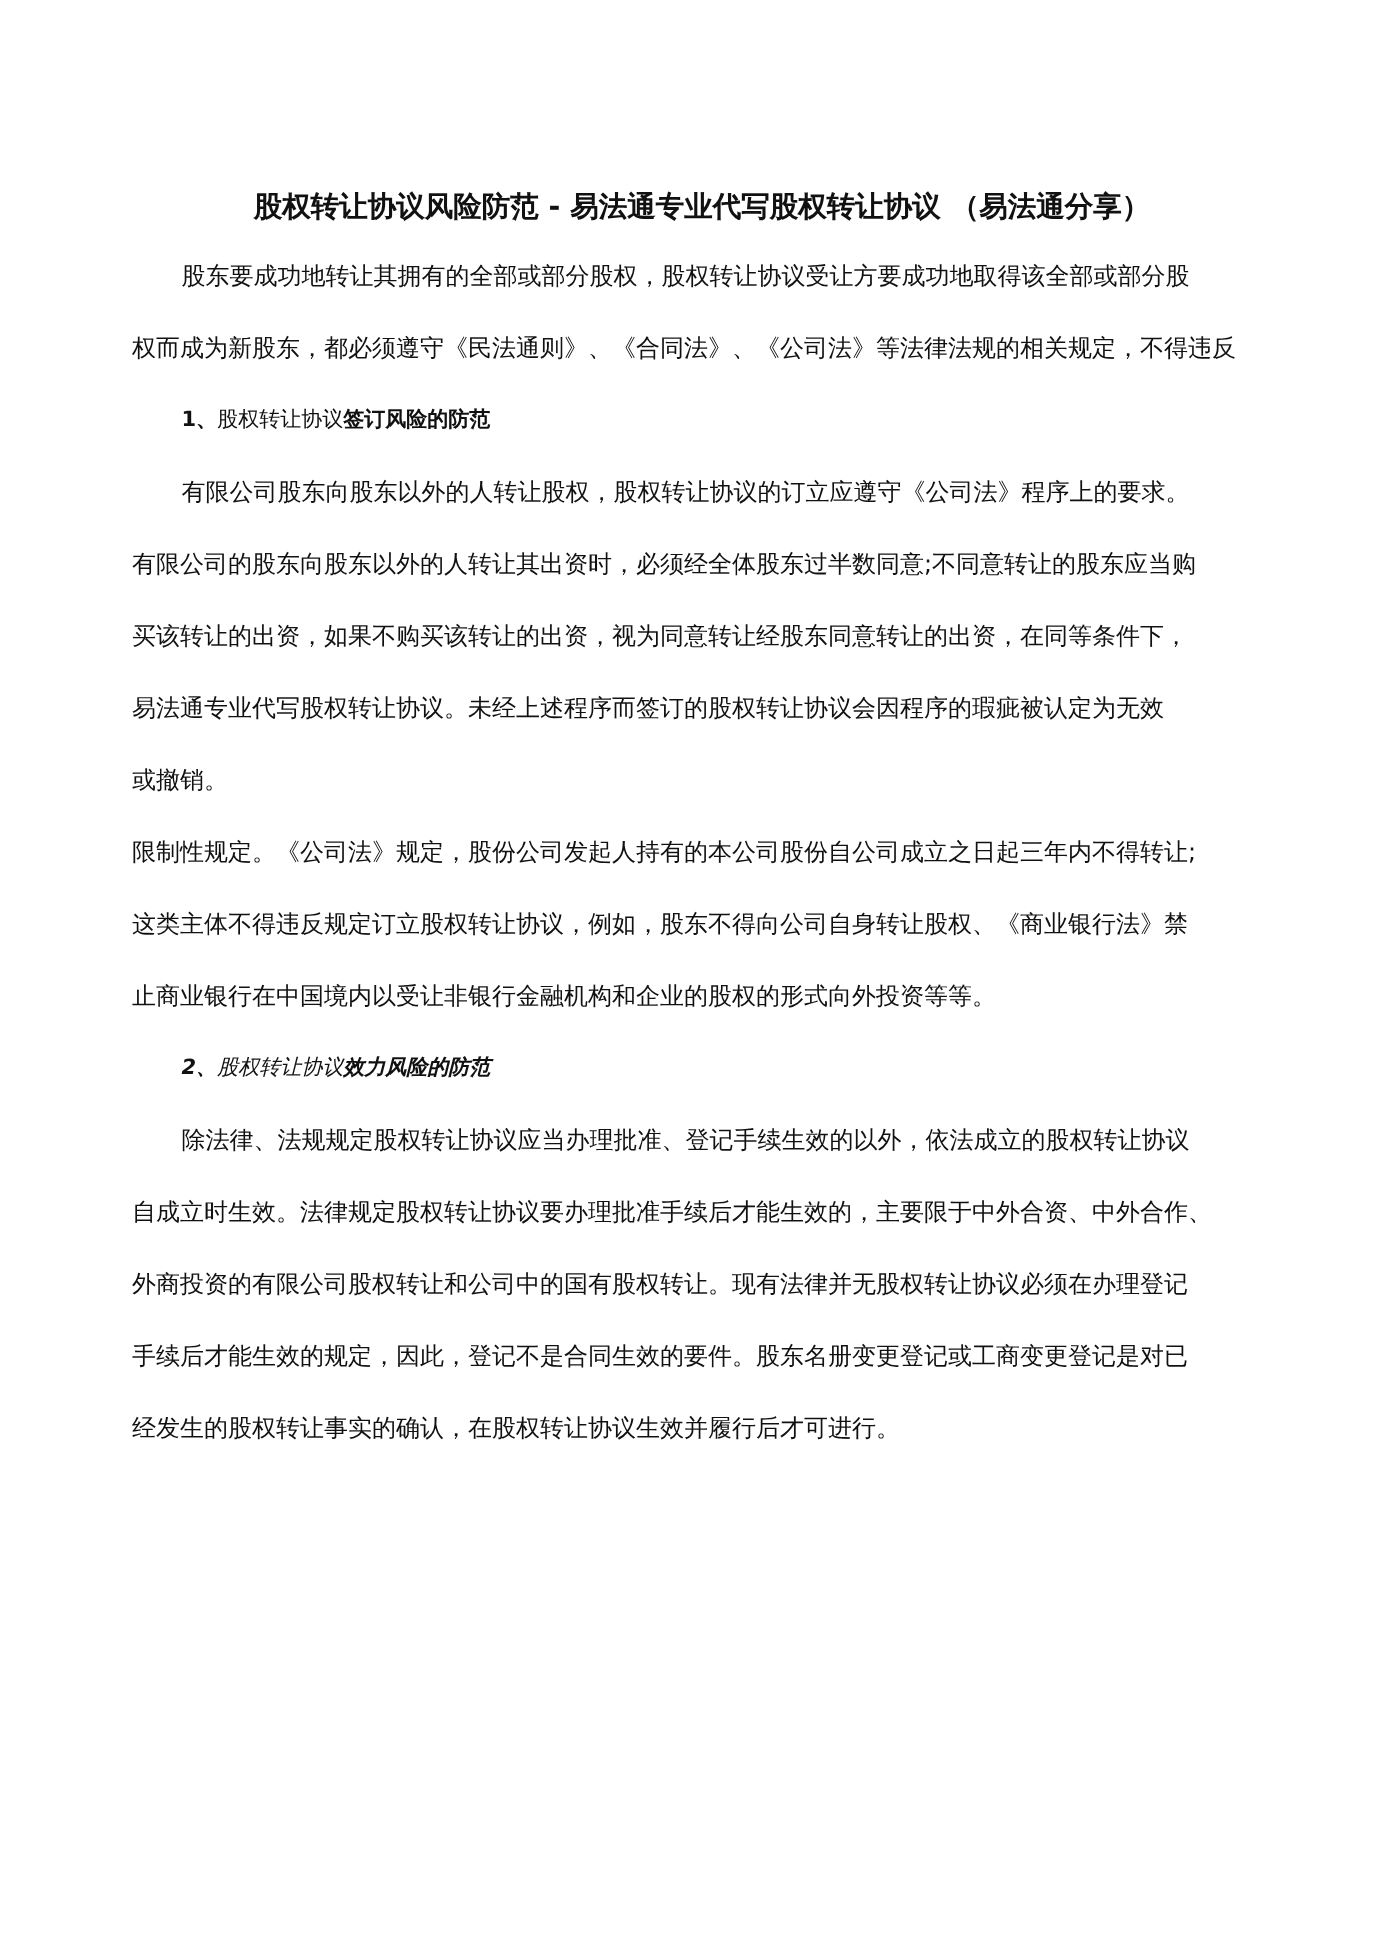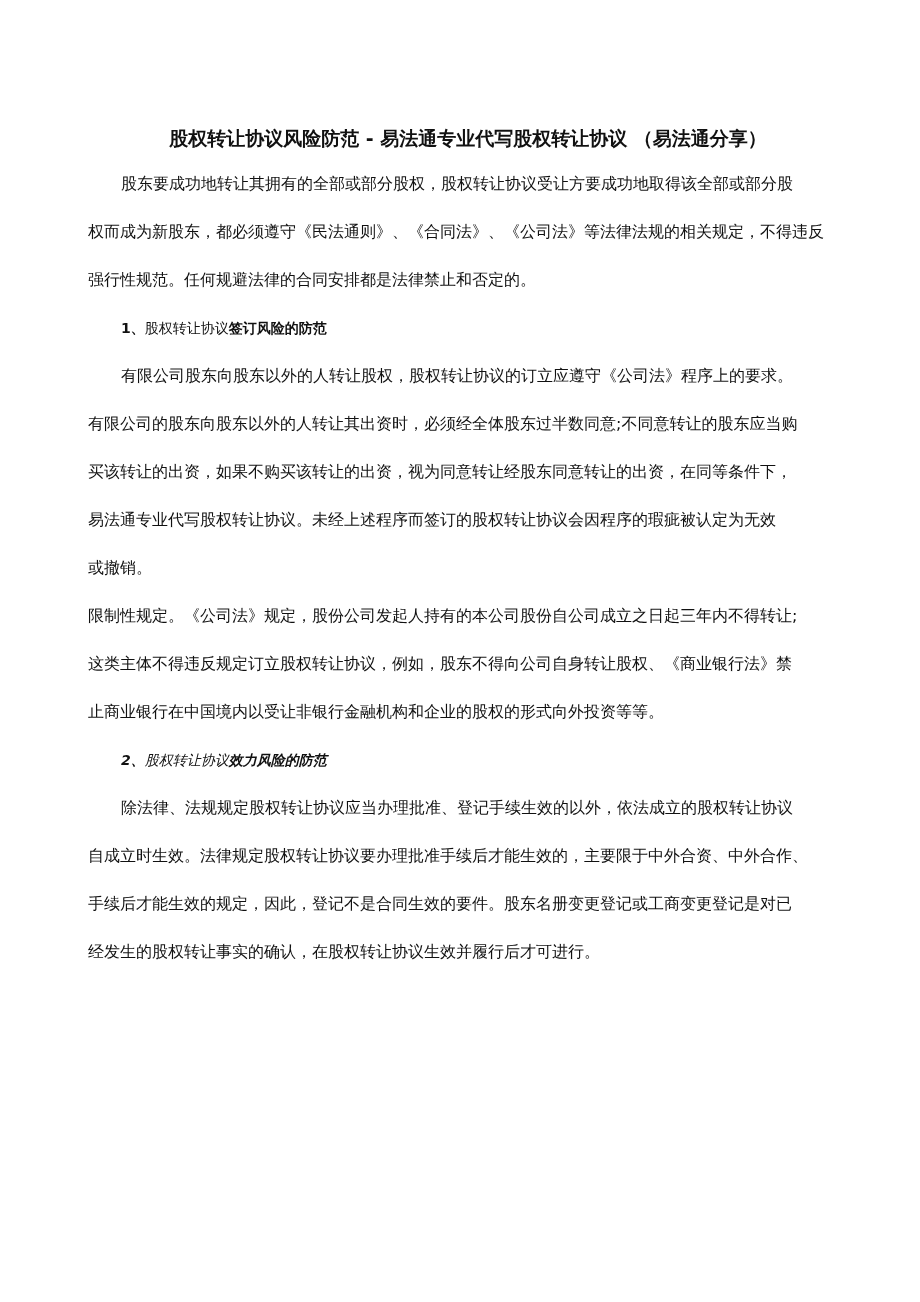--- a/index.html
+++ b/index.html
@@ -56,21 +56,20 @@
 </head>
 <body>
 
 <div class="page">
 
   <div class="title">股权转让协议风险防范 - 易法通专业代写股权转让协议 （易法通分享）</div>
 
   <div class="para-block" style="margin-top:4px;">
     <span class="line indent">股东要成功地转让其拥有的全部或部分股权，股权转让协议受让方要成功地取得该全部或部分股</span>
     <span class="line">权而成为新股东，都必须遵守《民法通则》、《合同法》、《公司法》等法律法规的相关规定，不得违反</span>
-    <span class="line">强行性规范。任何规避法律的合同安排都是法律禁止和否定的。</span>
   </div>
 
   <div class="heading line indent" style="text-indent:0;">
     <span class="num">1、</span><span>股权转让协议</span><span class="strong">签订风险的防范</span>
   </div>
 
   <div class="para-block">
     <span class="line indent">有限公司股东向股东以外的人转让股权，股权转让协议的订立应遵守《公司法》程序上的要求。</span>
     <span class="line">有限公司的股东向股东以外的人转让其出资时，必须经全体股东过半数同意;不同意转让的股东应当购</span>
     <span class="line">买该转让的出资，如果不购买该转让的出资，视为同意转让经股东同意转让的出资，在同等条件下，</span>
@@ -84,17 +83,18 @@
     <span class="line">止商业银行在中国境内以受让非银行金融机构和企业的股权的形式向外投资等等。</span>
   </div>
 
   <div class="heading line indent" style="text-indent:0;font-style:italic;">
     <span class="num">2、</span><span>股权转让协议</span><span class="strong">效力风险的防范</span>
   </div>
 
   <div class="para-block">
     <span class="line indent">除法律、法规规定股权转让协议应当办理批准、登记手续生效的以外，依法成立的股权转让协议</span>
     <span class="line">自成立时生效。法律规定股权转让协议要办理批准手续后才能生效的，主要限于中外合资、中外合作、</span>
+    <span class="line">外商投资的有限公司股权转让和公司中的国有股权转让。现有法律并无股权转让协议必须在办理登记</span>
     <span class="line">手续后才能生效的规定，因此，登记不是合同生效的要件。股东名册变更登记或工商变更登记是对已</span>
     <span class="line">经发生的股权转让事实的确认，在股权转让协议生效并履行后才可进行。</span>
   </div>
 
 </div>
 
 </body></html>

